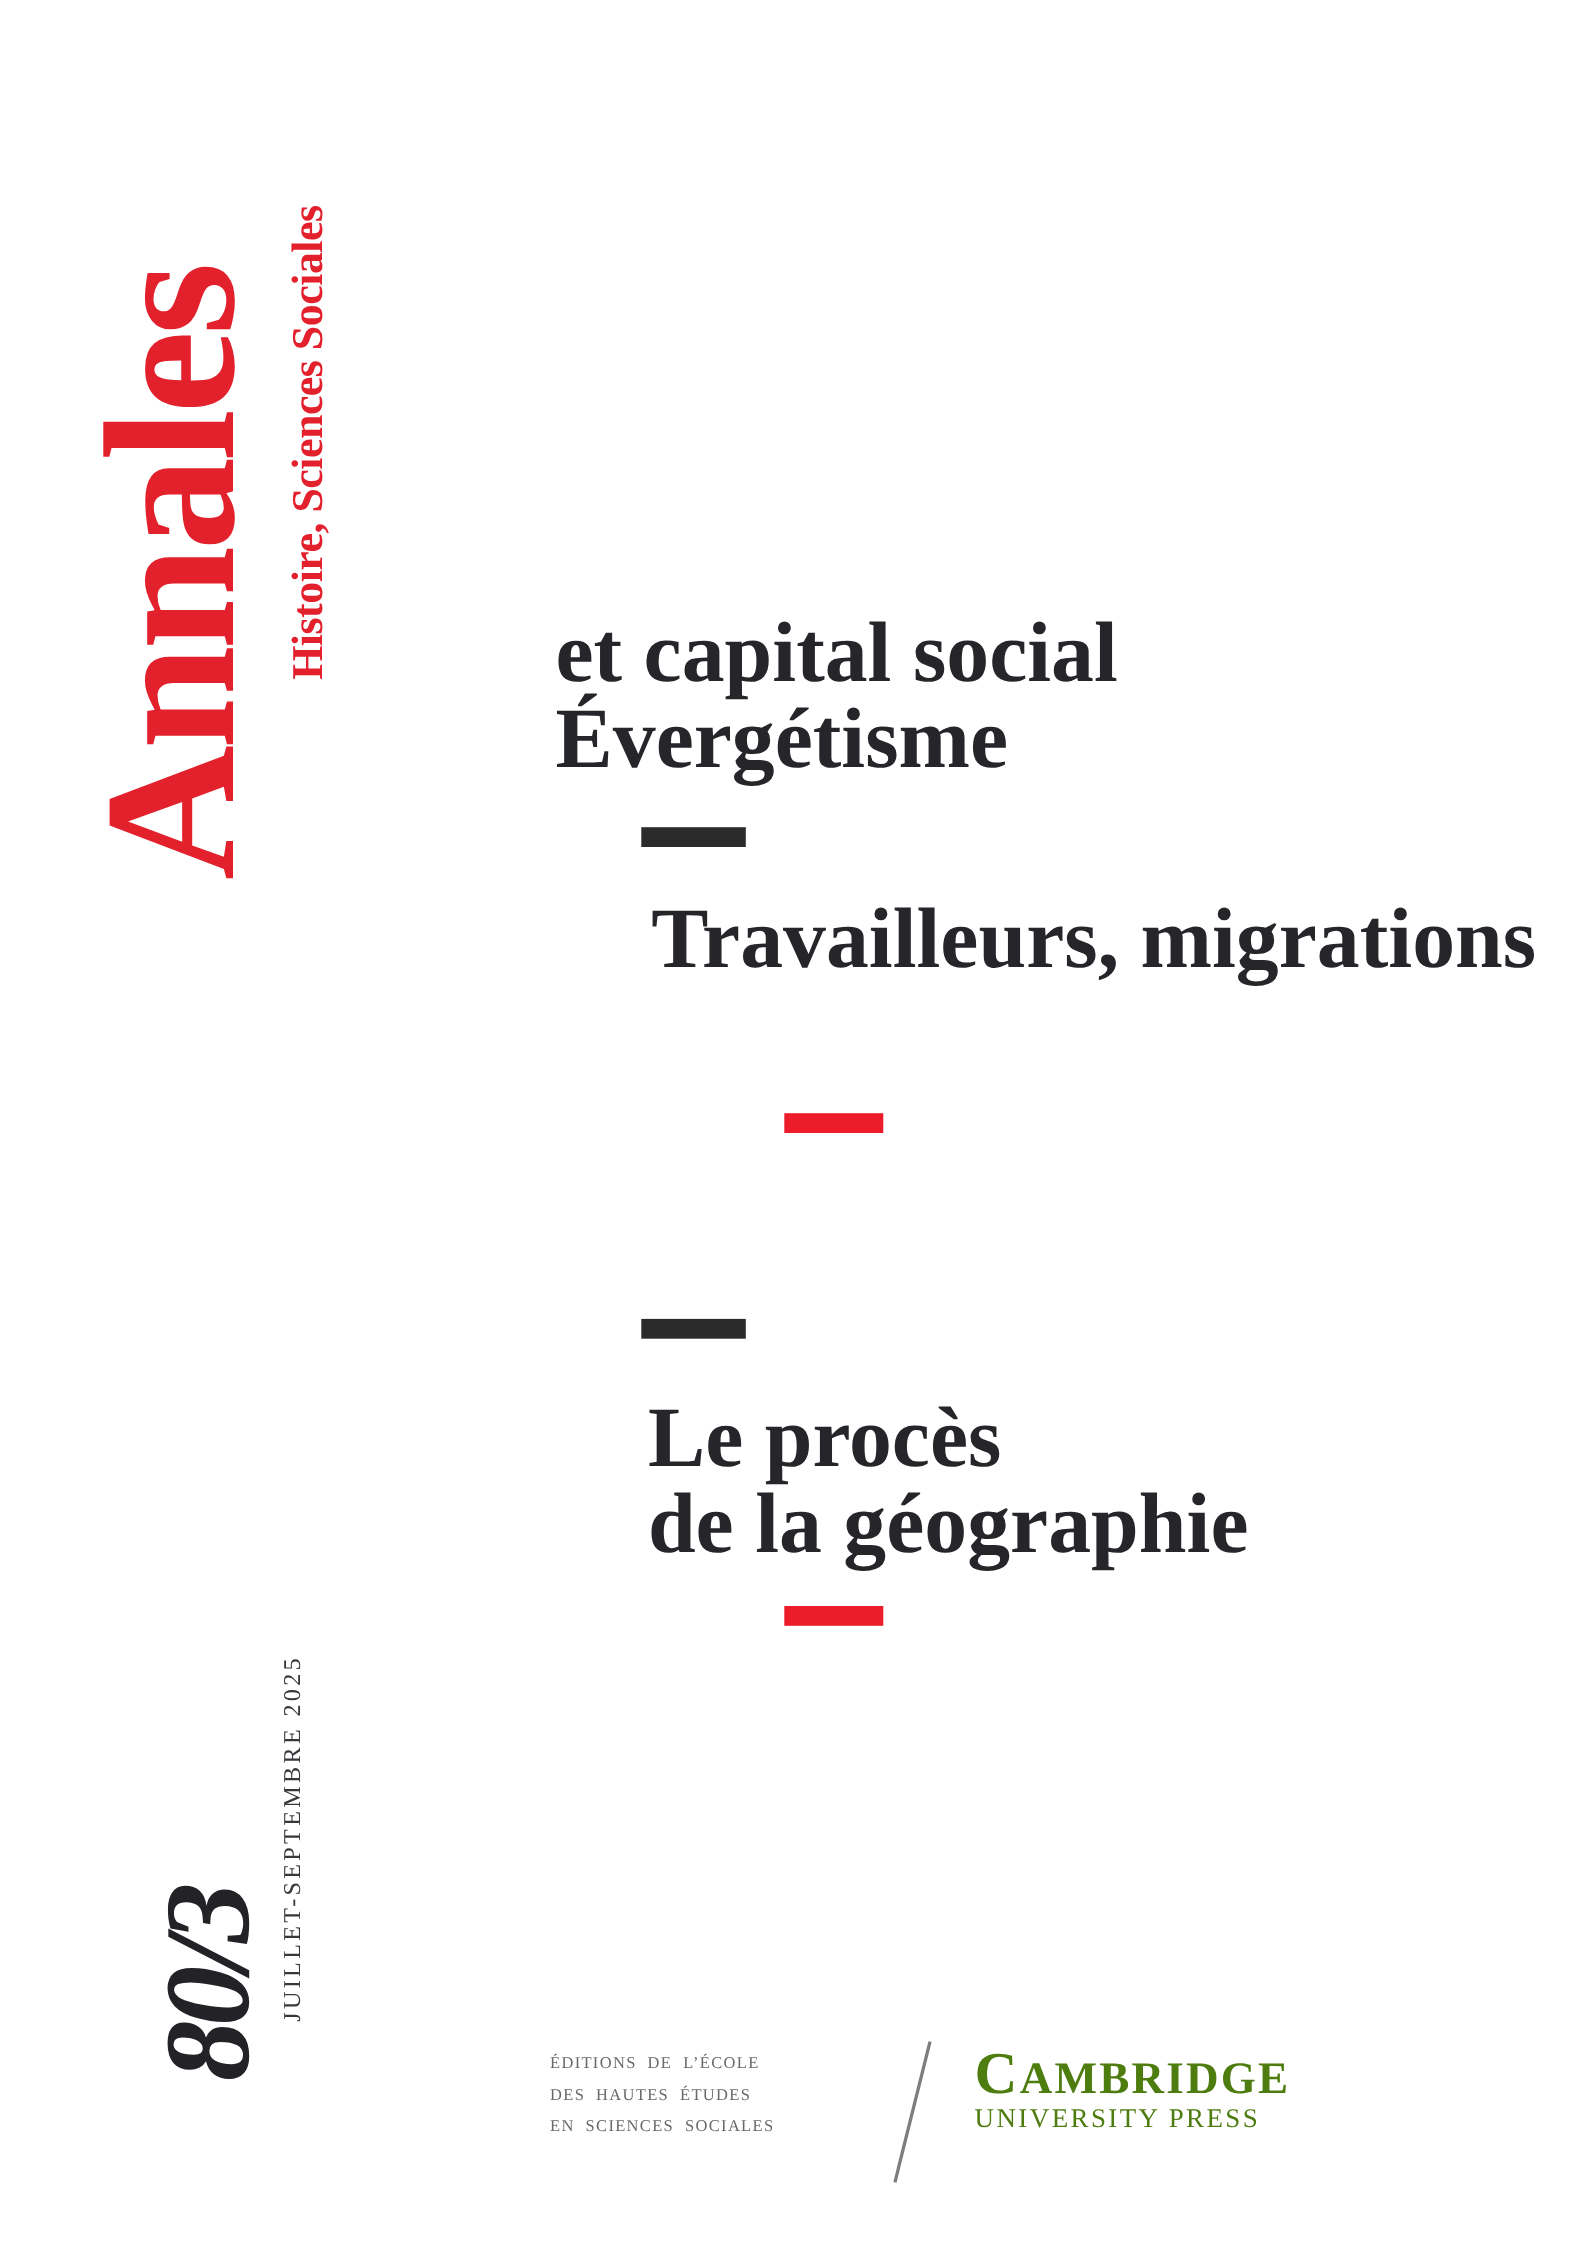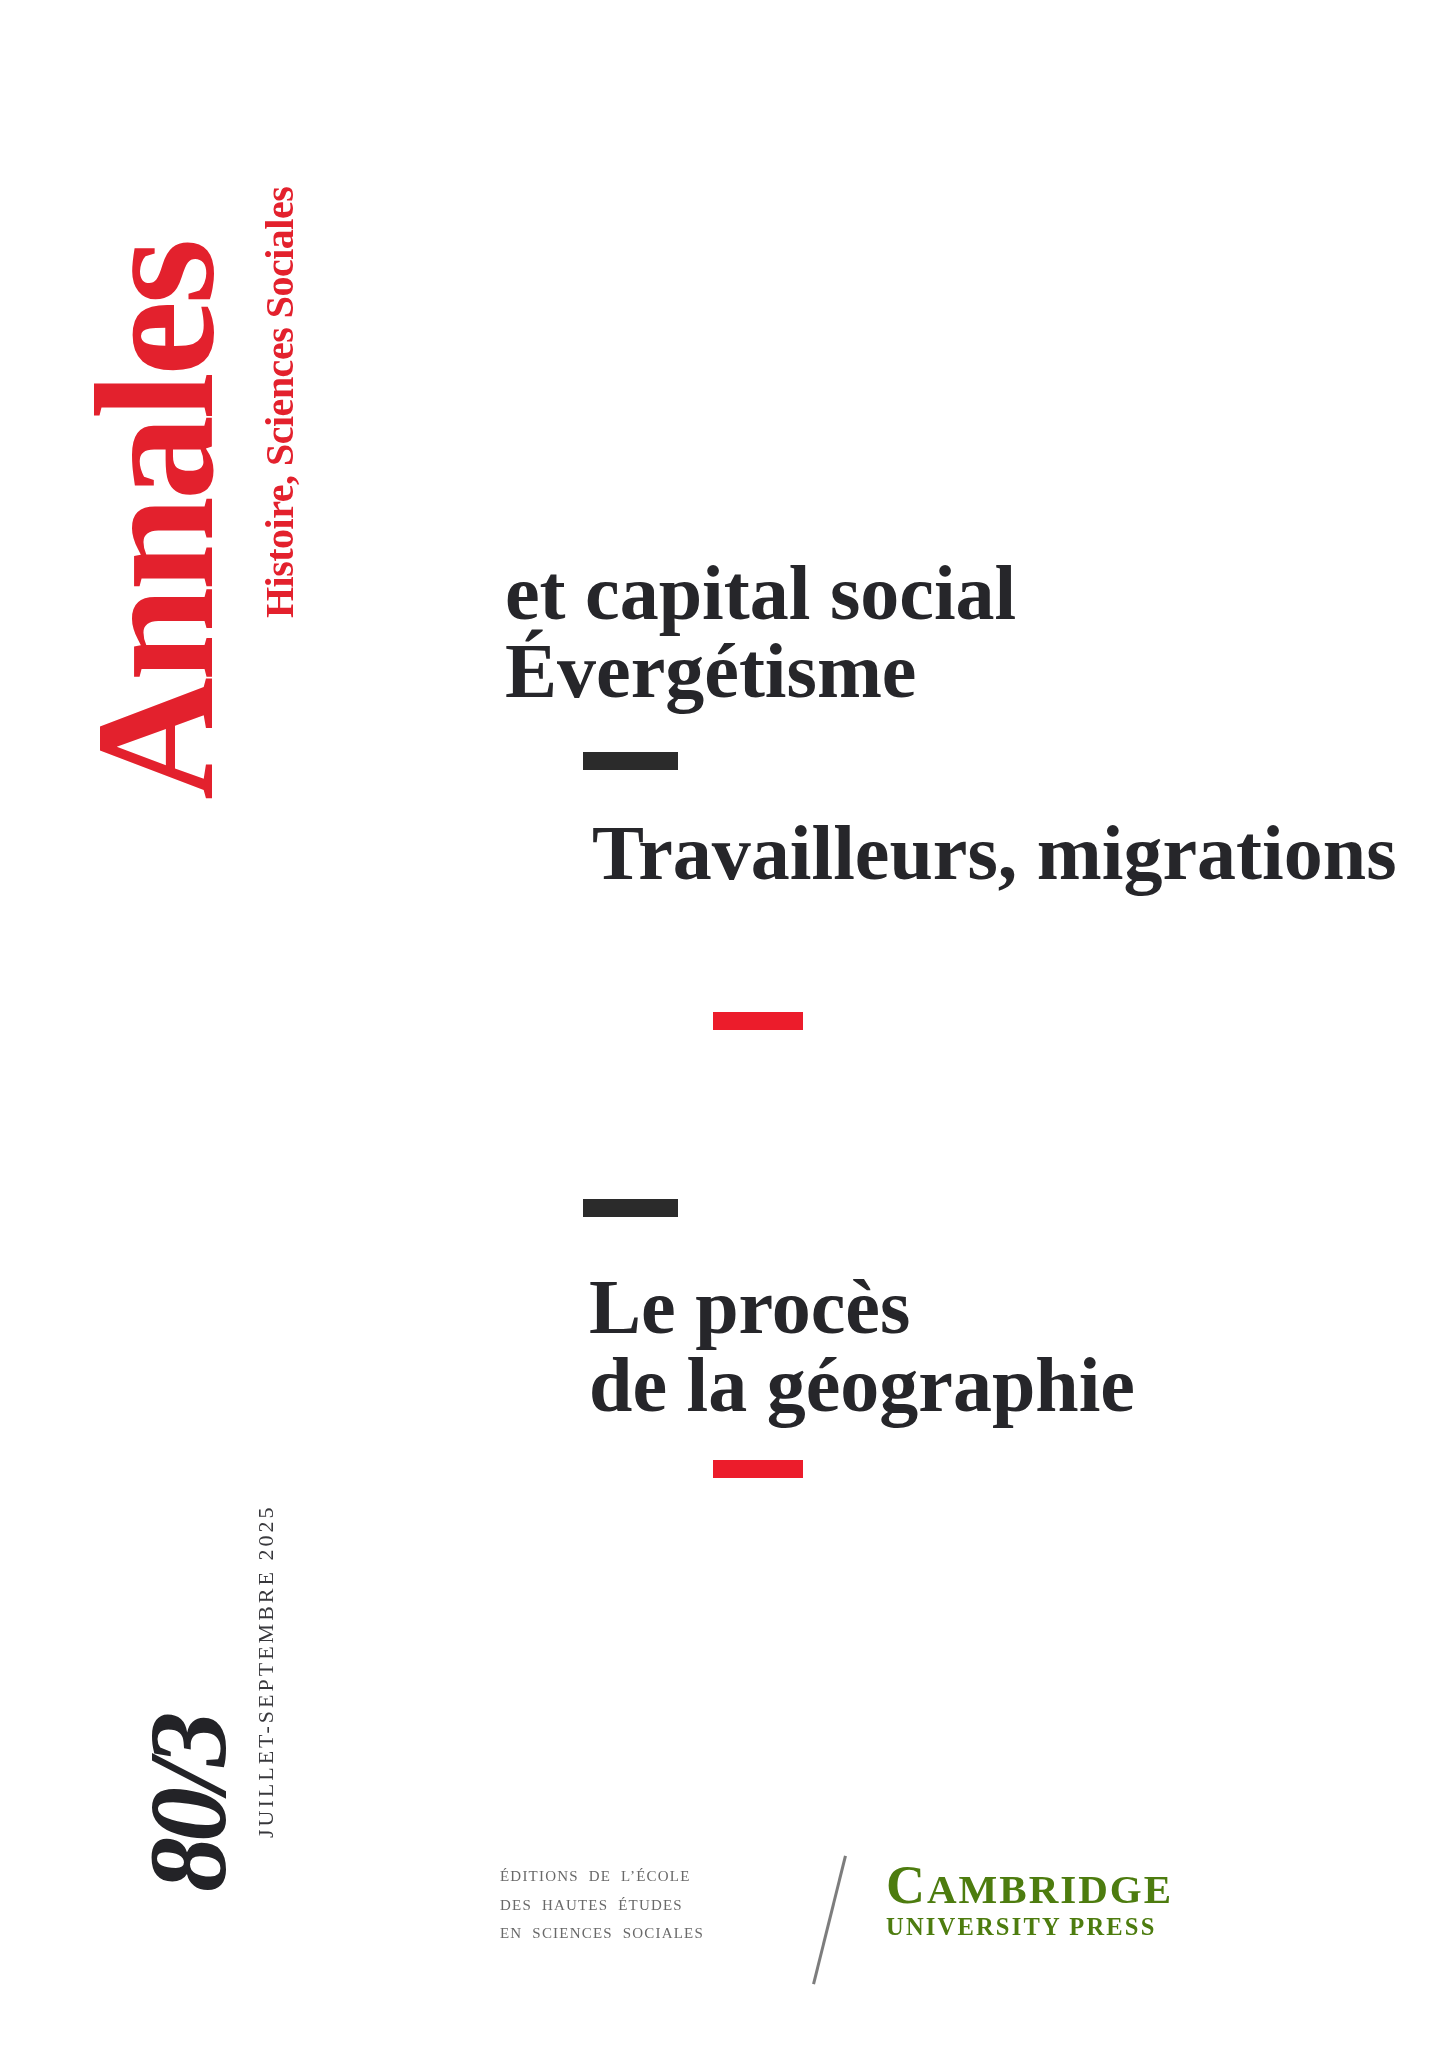--- a/index.html
+++ b/index.html
@@ -71,21 +71,21 @@
   }
   .cup{
     position:absolute;left:886px;top:1862px;
     color:#4d7c0f;white-space:nowrap;
   }
   .cup-name{
     font-weight:bold;font-size:41px;line-height:46px;letter-spacing:2px;
   }
   .cup-initial{font-size:54px;}
   .cup-sub{
-    font-weight:bold;font-size:24.5px;line-height:28px;
+    font-weight:normal;font-size:24.5px;line-height:28px;
     letter-spacing:2.2px;margin-top:1px;
   }
 </style>
 </head>
 <body>
 
 <div class="cover">
 
   <div class="masthead-title">Annales</div>
 

